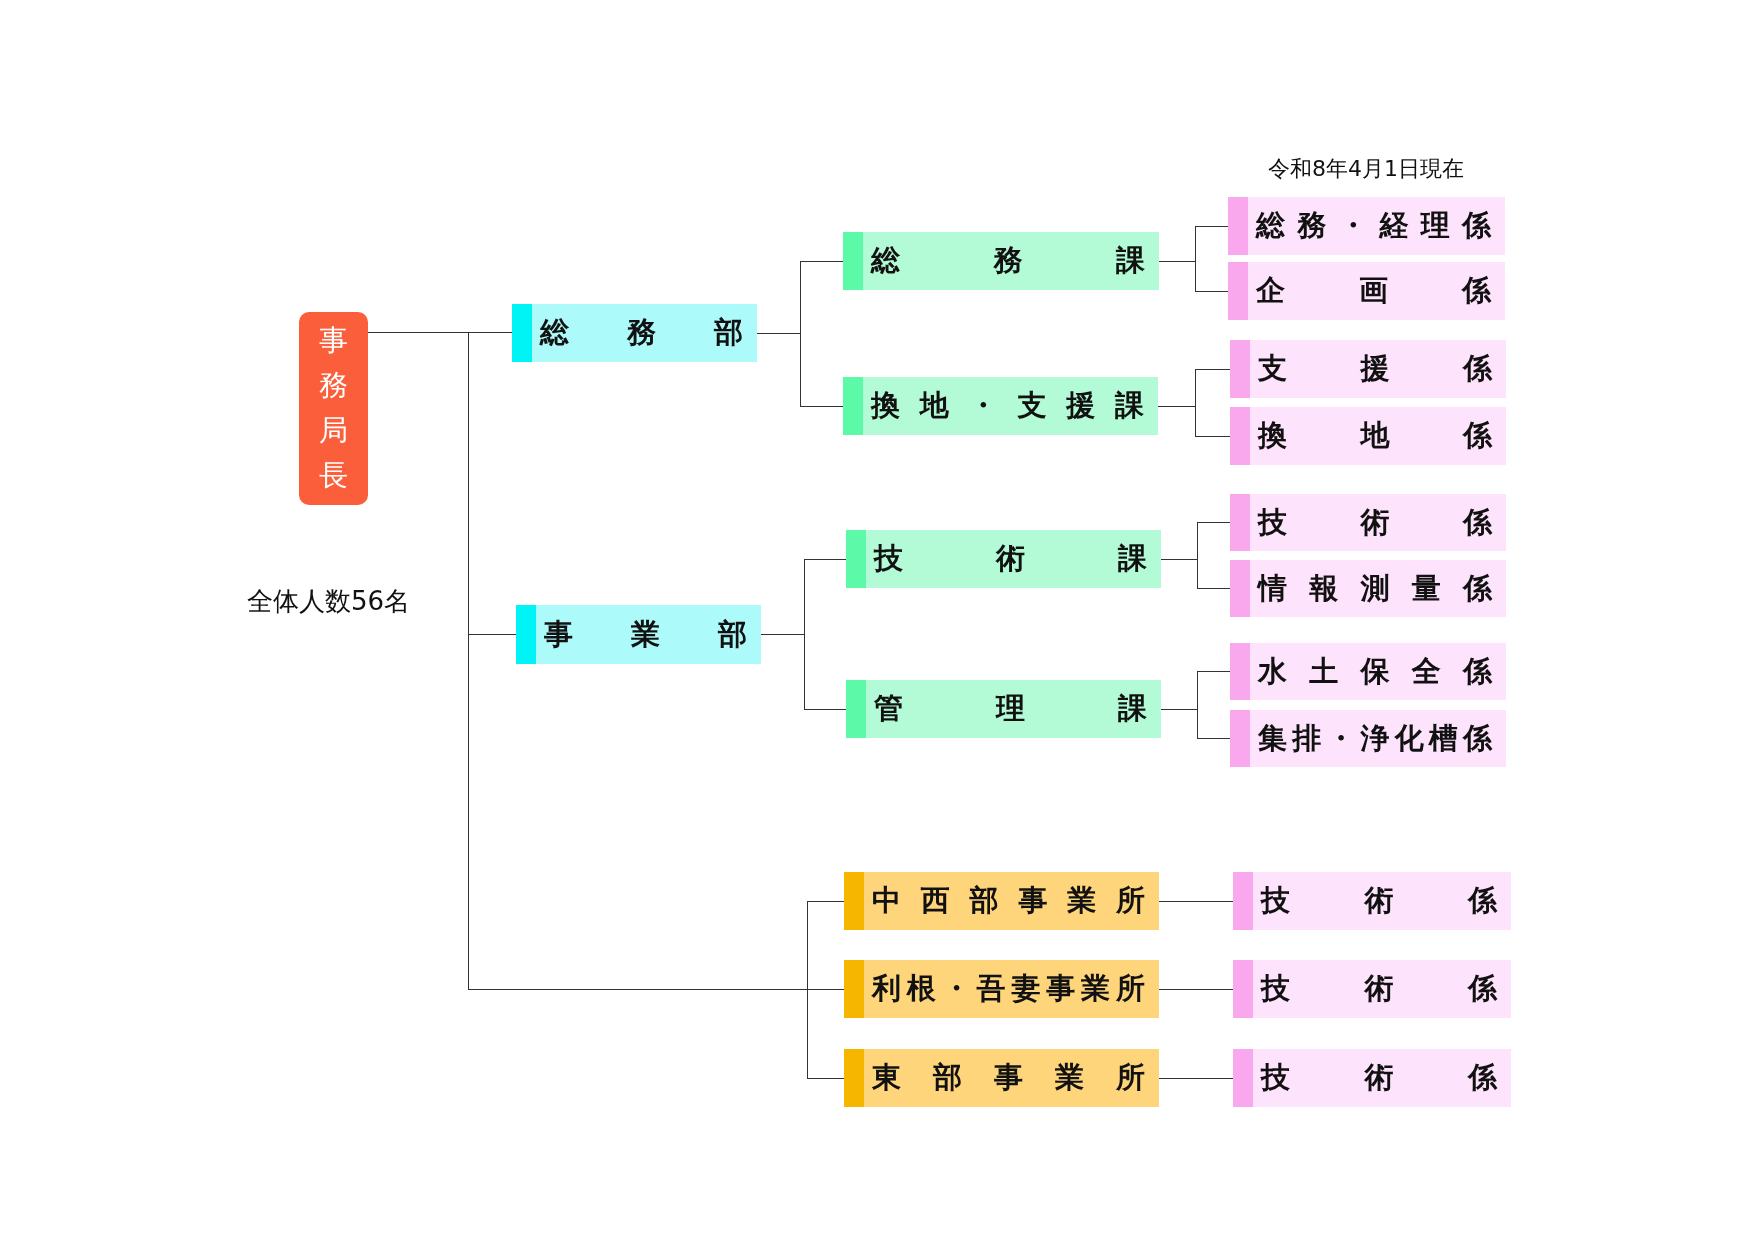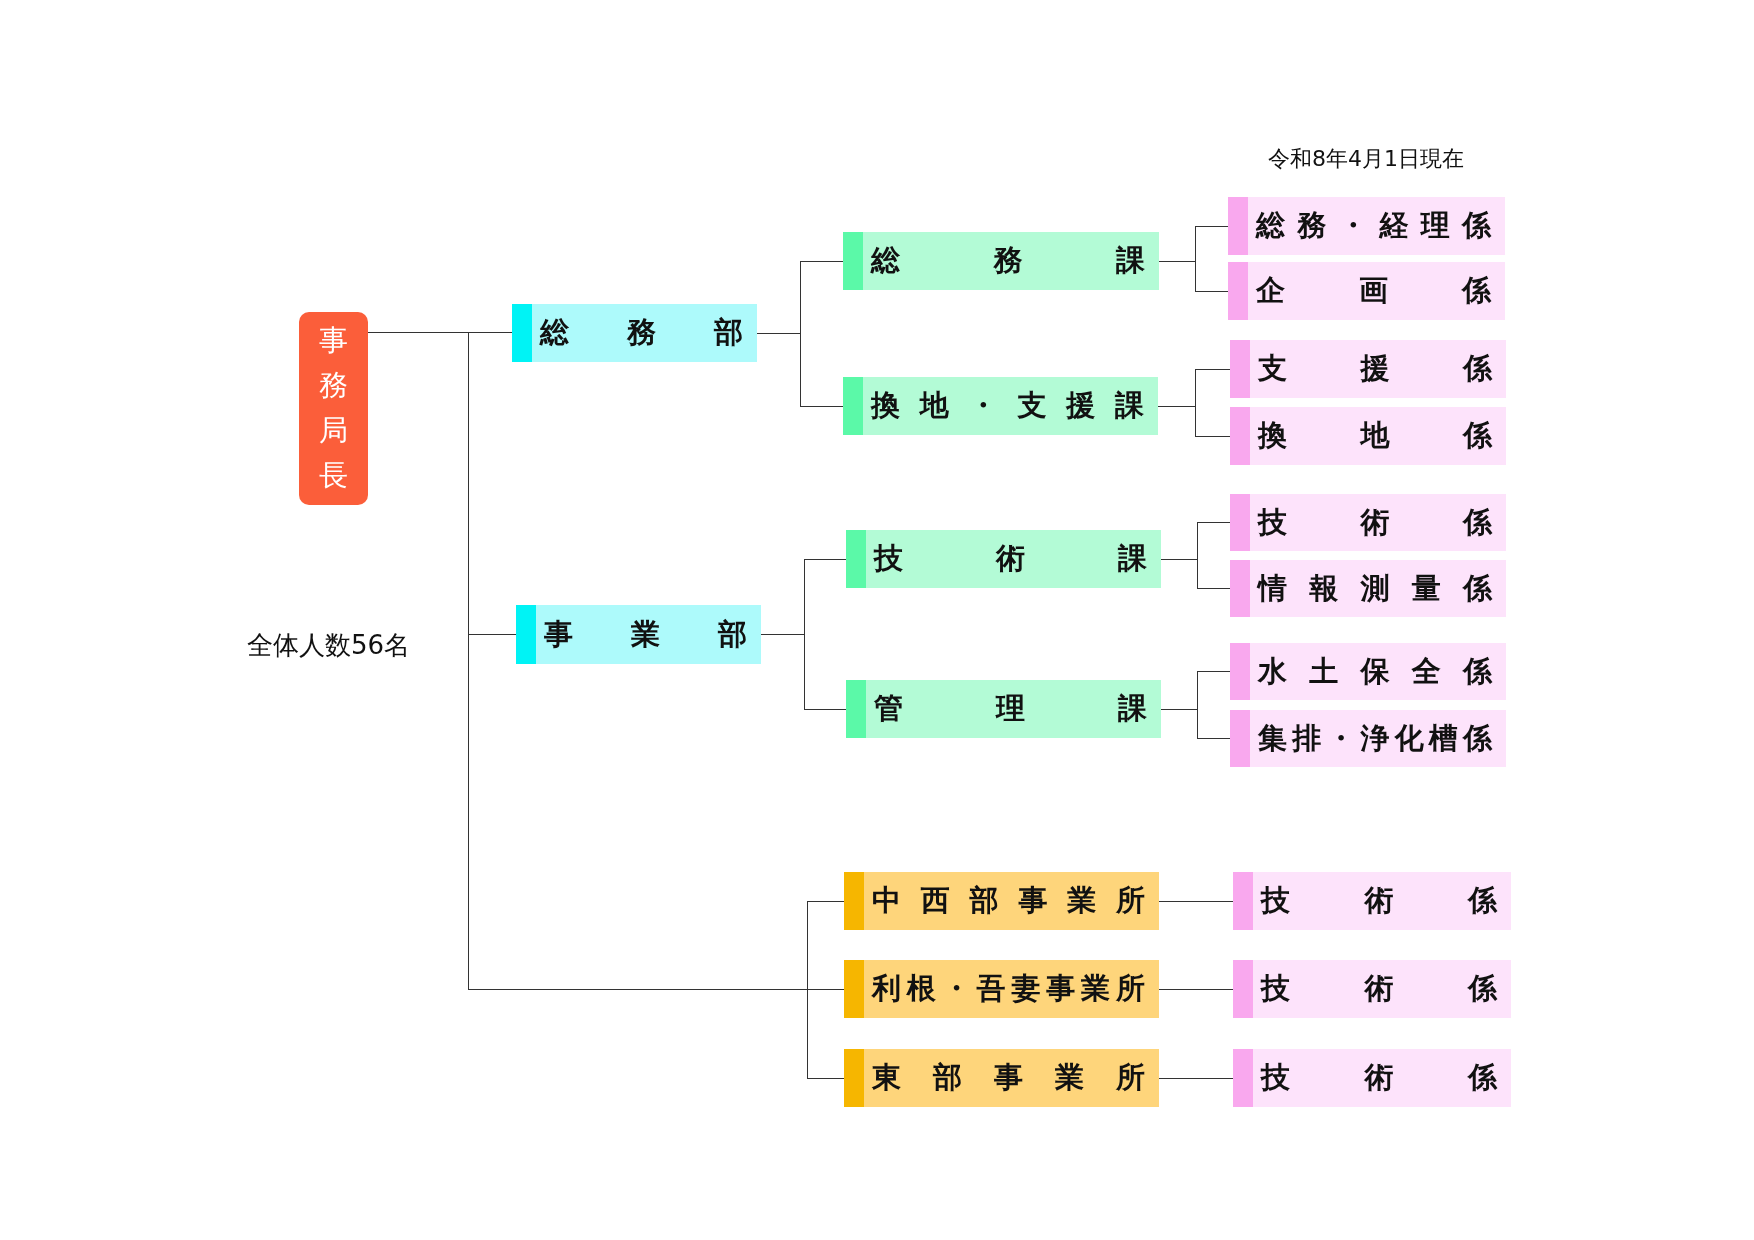--- a/index.html
+++ b/index.html
@@ -17,22 +17,22 @@
   .box .label { position:absolute; left:28px; right:14px; top:0; bottom:0;
                 display:flex; align-items:center; justify-content:space-between; }
   .dept { background:#adfafb; }
   .dept .accent { background:#00f3f5; }
   .sect { background:#b3fbd6; }
   .sect .accent { background:#5bf9a8; }
   .office { background:#fed57b; }
   .office .accent { background:#f6b600; }
   .unit { background:#fde3fb; }
   .unit .accent { background:#f9a8ee; }
-  .date { position:absolute; left:1268px; top:144px; font-size:22px; }
-  .total { position:absolute; left:247px; top:584px; font-size:26px;margin-top:44px; }
+  .date { position:absolute; left:1268px; top:154px; font-size:22px; }
+  .total { position:absolute; left:247px; top:584px; font-size:26px; }
 </style>
 </head>
 <body>
 
 <div class="date">令和8年4月1日現在</div>
 <div class="total">全体人数56名</div>
 
 <div class="head">
   <span>事</span>
   <span>務</span>

